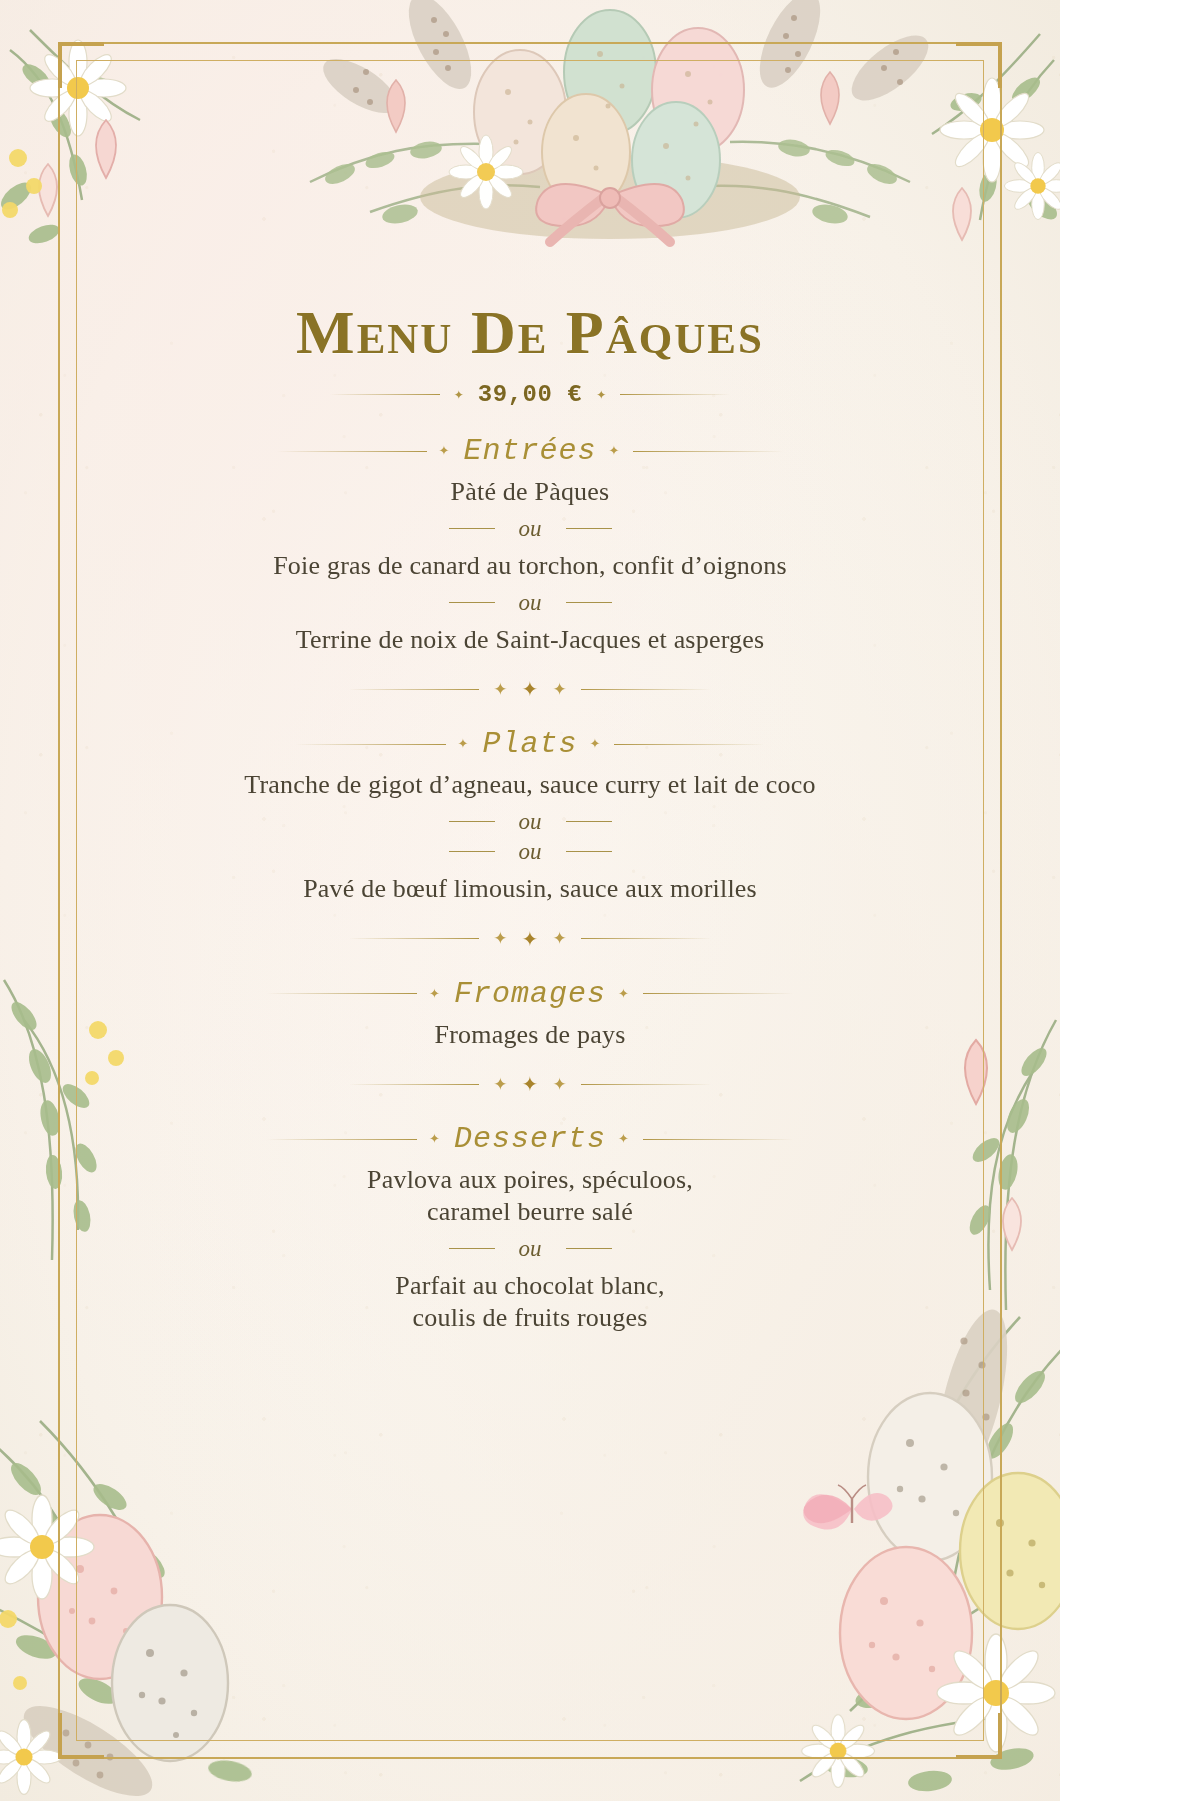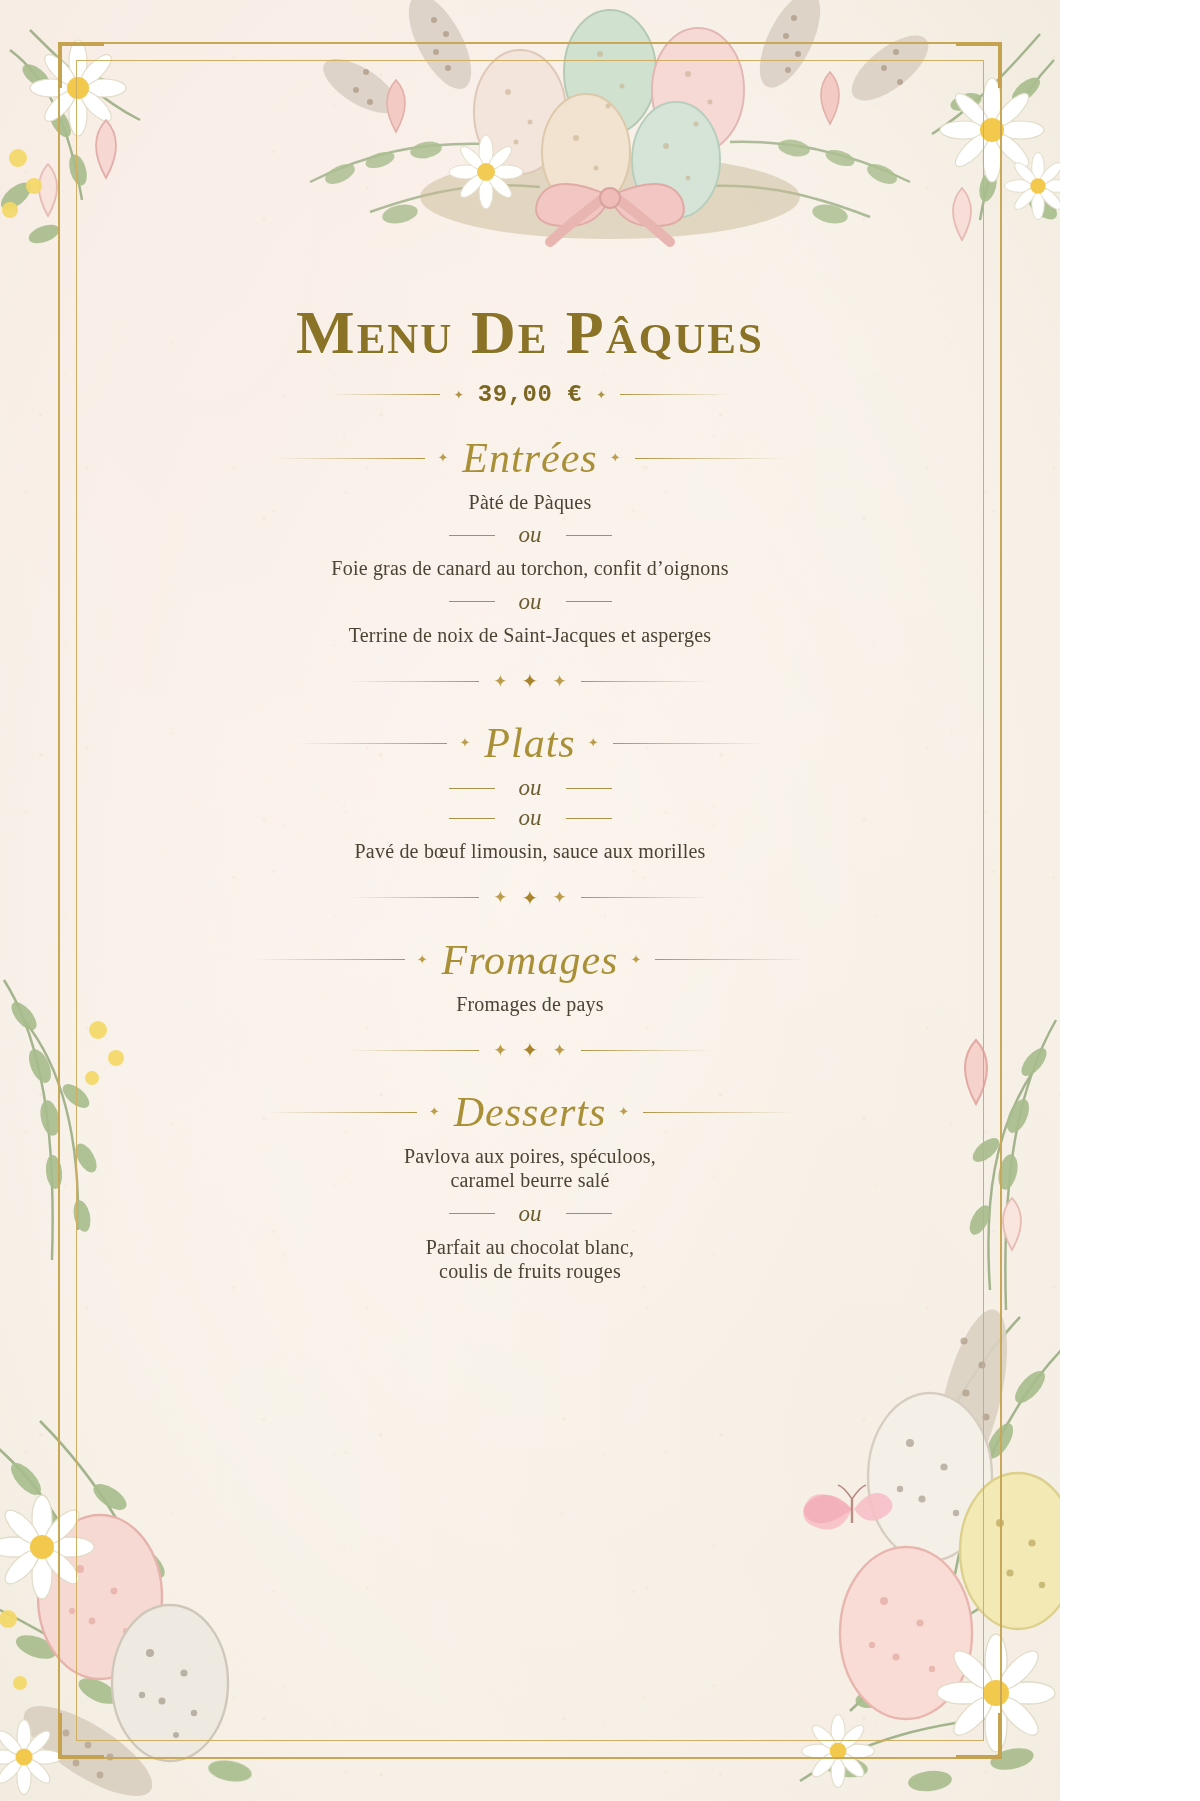--- a/index.html
+++ b/index.html
@@ -145,31 +145,31 @@
   }
   .section-head .hrule {
     width: 150px; height: 1px;
     background: linear-gradient(to right, rgba(176,149,69,0), #b09545);
   }
   .section-head .hrule.right {
     background: linear-gradient(to left, rgba(176,149,69,0), #b09545);
   }
   .section-head .orn { color: #bb9d4b; font-size: 13px; letter-spacing: 2px; }
   .section-title {
-    font-family: Liberation Serif, serif;
+    font-family: Liberation Mono, monospace;
     font-style: italic;
-    font-size: 42px;
+    font-size: 30px;
     color: #a98f36;
     letter-spacing: 1px;
     white-space: nowrap;
   }
 
   .dish {
     font-family: "Liberation Serif", serif;
-    font-size: 20px;
+    font-size: 26px;
     color: #4b4434;
     line-height: 1.22;
     margin: 8px 0;
     letter-spacing: 0.2px;
   }
   .dish .line2 { display: block; }
 
   .ou-row {
     display: flex;
     align-items: center;
@@ -648,20 +648,21 @@
 
     <section class="section">
       <div class="section-head">
         <span class="hrule"></span>
         <span class="orn">✦</span>
         <span class="section-title">Plats</span>
         <span class="orn">✦</span>
         <span class="hrule right"></span>
       </div>
 
+      <p class="dish">Tranche de gigot d’agneau, sauce curry et lait de coco</p>
       <div class="ou-row">
         <span class="dash"></span>
         <span class="ou">ou</span>
         <span class="dash"></span>
       </div>
       <div class="ou-row">
         <span class="dash"></span>
         <span class="ou">ou</span>
         <span class="dash"></span>
       </div>

